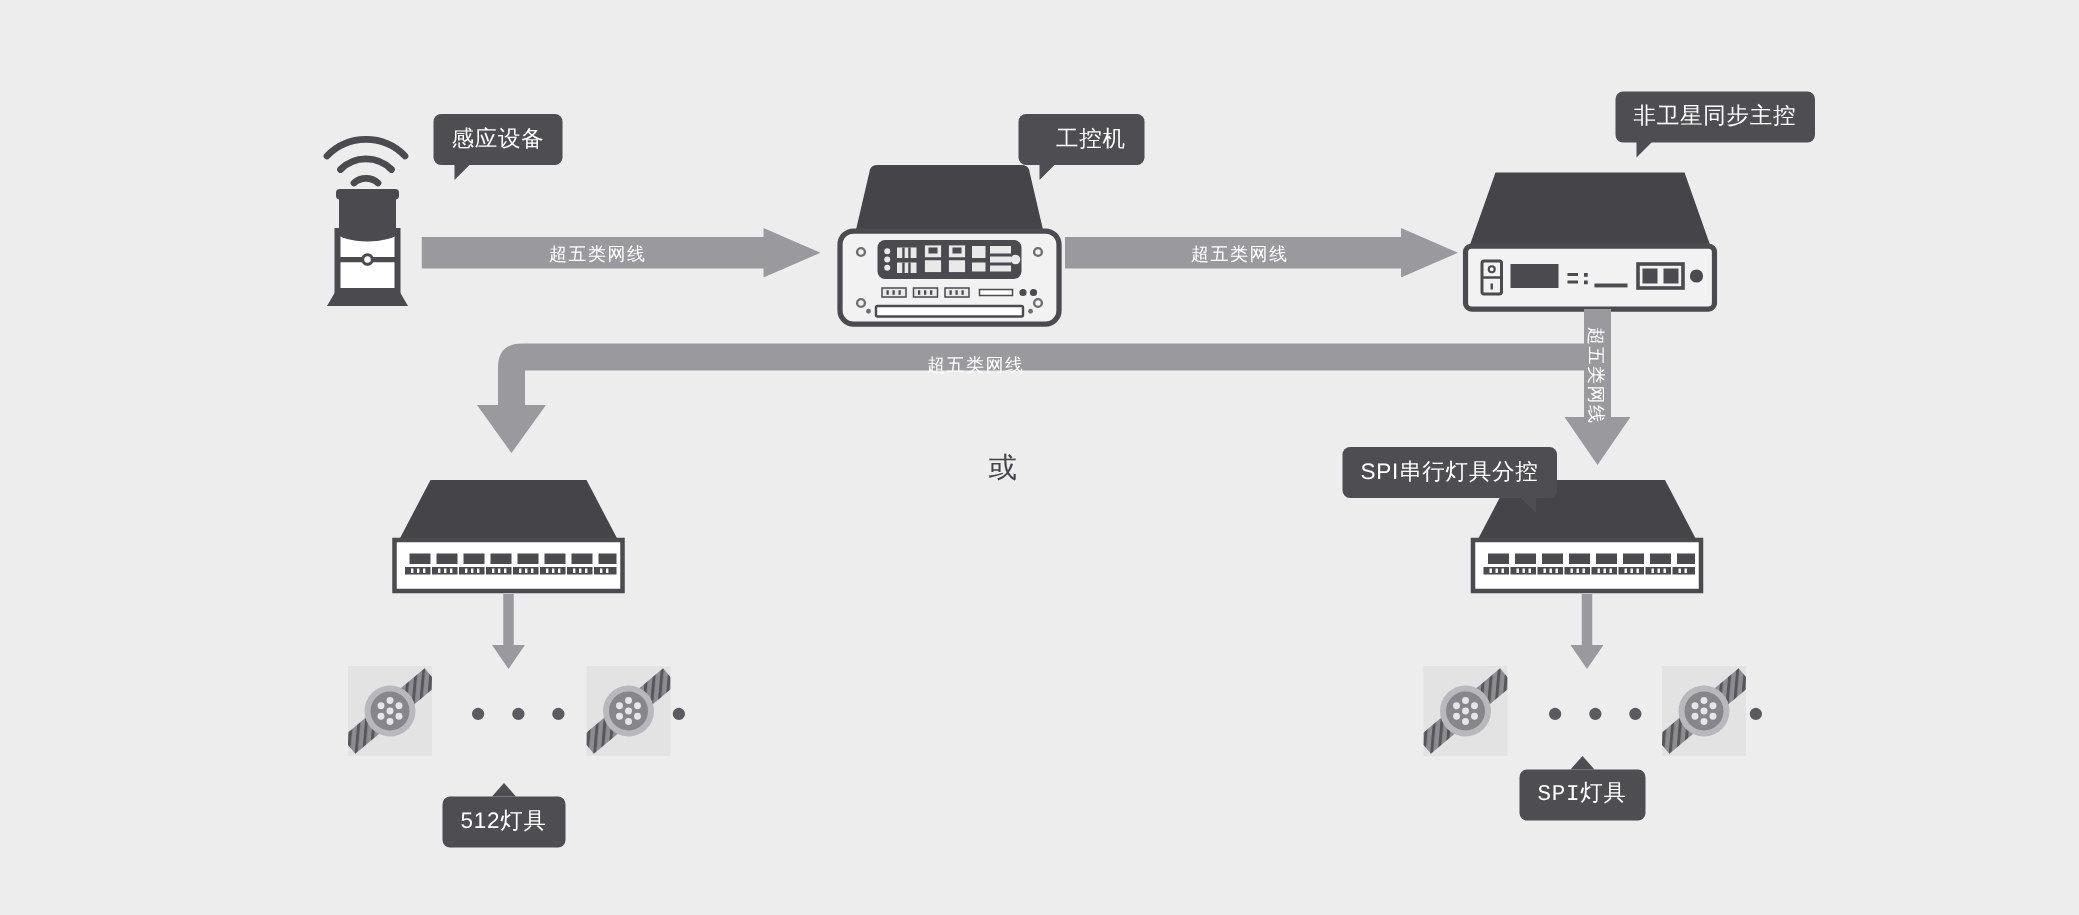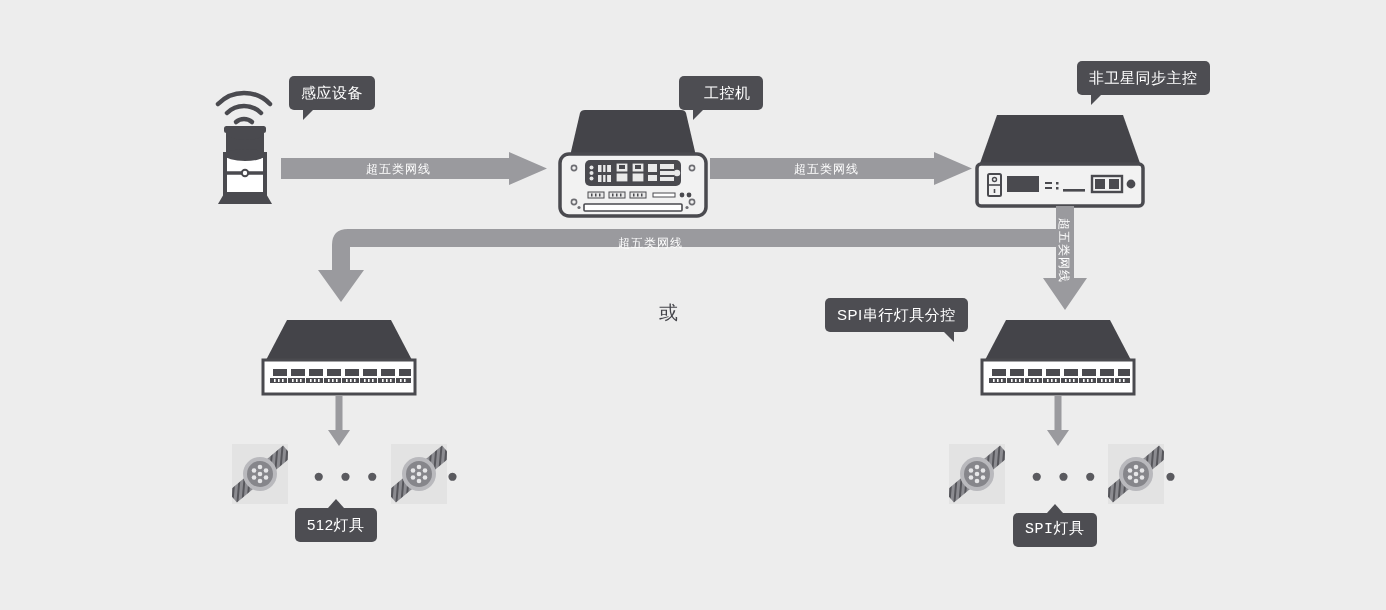--- a/index.html
+++ b/index.html
@@ -386,21 +386,21 @@
         <circle cx="34" cy="26.5" r="2.3"></circle>
         <circle cx="34" cy="33.5" r="2.3"></circle>
         <circle cx="28" cy="37" r="2.3"></circle>
         <circle cx="22" cy="33.5" r="2.3"></circle>
         <circle cx="22" cy="26.5" r="2.3"></circle>
         <circle cx="28" cy="30" r="2.3"></circle>
       </g>
     </svg>
   </div>
 
-  <div class="callout tail-tc" style="left:295px; top:508px;">
+  <div class="callout tail-tc" style="left:295px; top:531px;">
     <span>512灯具</span>
   </div>
 
   <div class="node" style="left:980px; top:318px; width:156px; height:78px;">
     <svg width="156" height="78" viewBox="0 0 156 78">
       <path d="M4 44 L26 2 L130 2 L152 44 Z" fill="#444449"></path>
       <rect x="2" y="42" width="152" height="34" fill="#ffffff" stroke="#4a4a4f" stroke-width="3"></rect>
       <g fill="#4a4a4f">
         <rect x="12" y="51" width="14" height="7"></rect>
         <rect x="30" y="51" width="14" height="7"></rect>
@@ -442,21 +442,21 @@
           <rect x="111" y="61" width="1.6" height="3"></rect>
         <rect x="121" y="61" width="1.6" height="3"></rect>
           <rect x="125" y="61" width="1.6" height="3"></rect>
           <rect x="129" y="61" width="1.6" height="3"></rect>
         <rect x="139" y="61" width="1.6" height="3"></rect>
           <rect x="143" y="61" width="1.6" height="3"></rect>
       </g>
     </svg>
   </div>
 
-  <div class="callout tail-br" style="left:825px; top:298px;">
+  <div class="callout tail-br" style="left:895px; top:298px;">
     <span>SPI串行灯具分控</span>
   </div>
 
   <div class="varrow" style="left:1047px; top:396px; width:22px; height:50px;">
     <svg width="22" height="50" viewBox="0 0 22 50">
       <path d="M7.5 0 H14.5 V34 H22 L11 50 L0 34 H7.5 Z" fill="#9a9a9e"></path>
     </svg>
   </div>
 
   <div class="lamp-tile" style="left:949px; top:444px; width:56px; height:60px;">

